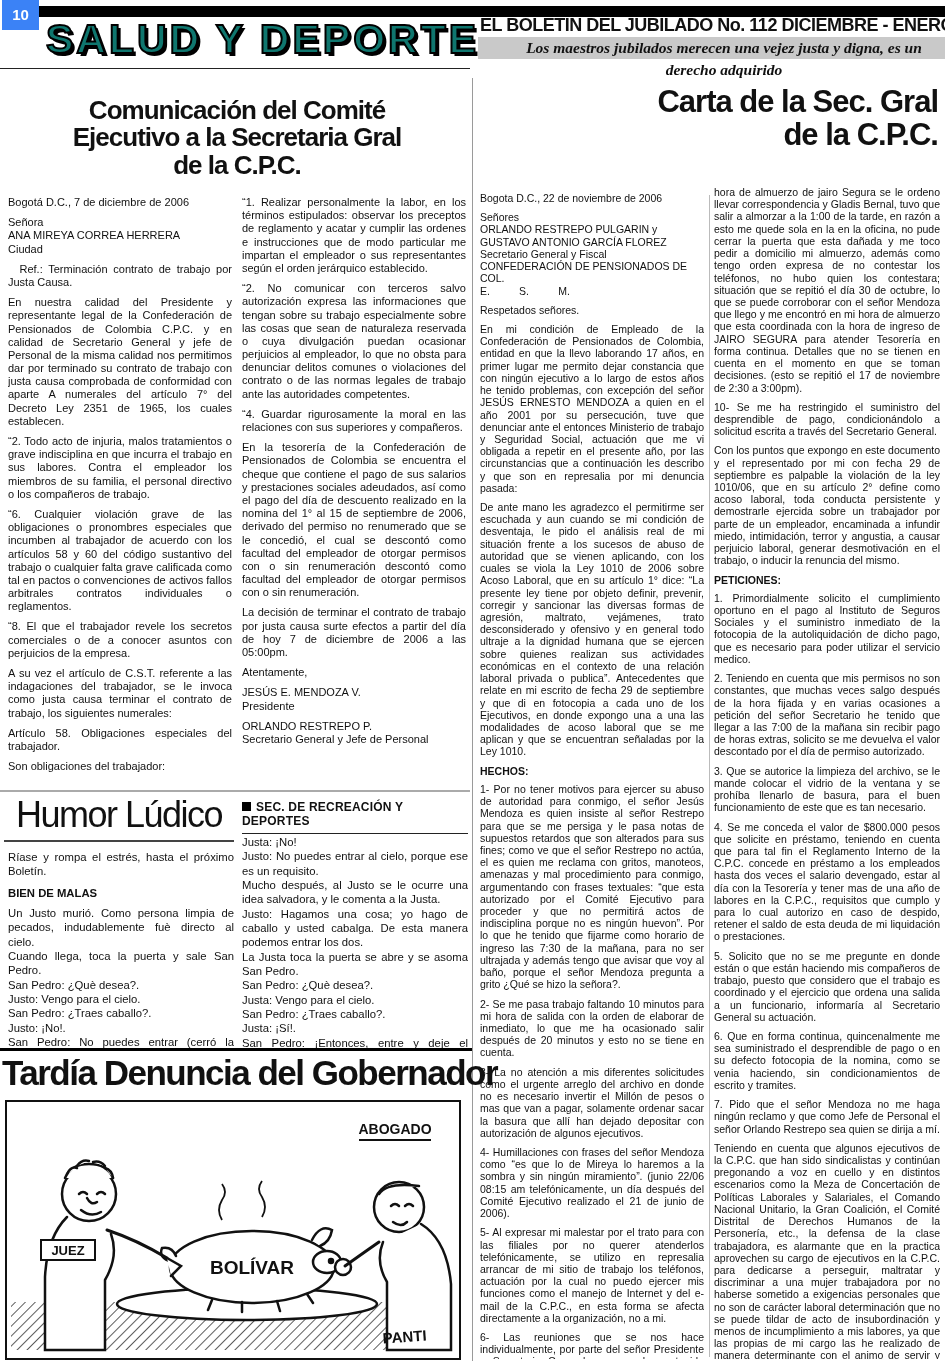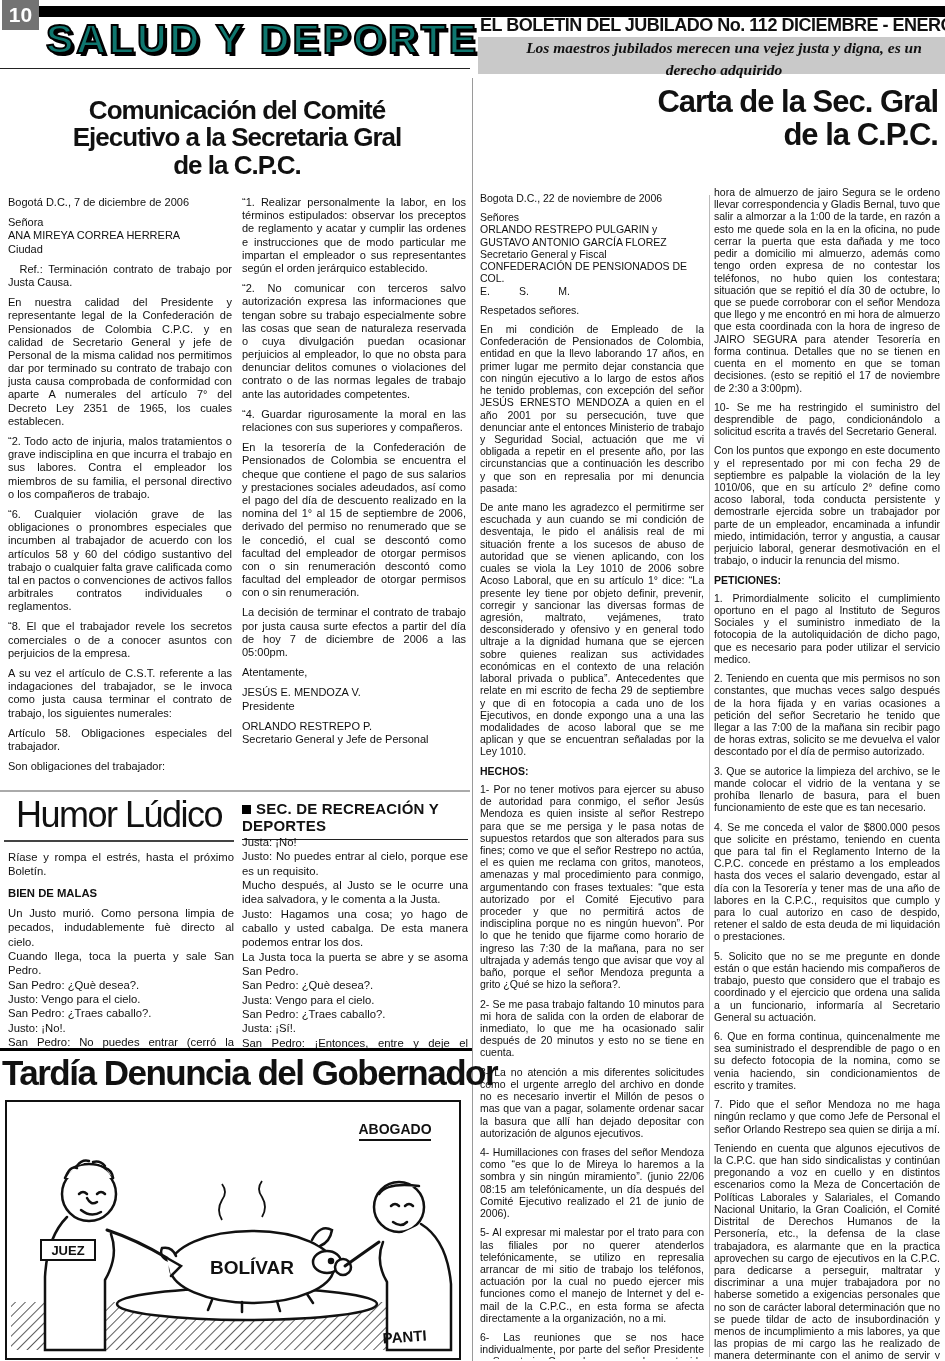--- a/index.html
+++ b/index.html
@@ -5,37 +5,37 @@
   html,body { margin:0; padding:0; background:#8a8a8a; }
   .page {
     position:relative; width:945px; height:1361px; margin:0 auto;
     background:#ffffff; color:#111;
     font-family:"Liberation Sans", sans-serif;
     overflow:hidden;
   }
   
   .topbar { position:absolute; left:22px; right:0; top:6px; height:11px; background:#000; }
   .pagenum-box {
-    position:absolute; left:2px; top:0; width:37px; height:30px; background:#737373;
-    color:#fff; font-weight:700; font-size:21px; text-align:center; line-height:30px;
+    position:absolute; left:2px; top:0; width:37px; height:30px; background:#3b82f6;
+    color:#fff; font-weight:700; font-size:15px; text-align:center; line-height:30px;
   }
   .section-banner {
     position:absolute; left:46px; top:16px; width:420px;
     font-size:41px; font-weight:700; letter-spacing:3px;
     color:#0f766e; -webkit-text-stroke:2px #000;
     text-shadow:3px 3px 0 #000;
     white-space:nowrap;
   }
   .masthead {
     position:absolute; left:480px; right:4px; top:15px;
     text-align:center; font-weight:700; font-size:18px; letter-spacing:-0.5px;
     white-space:nowrap;
   }
   .tagline-bar {
-    position:absolute; left:478px; right:0; top:37px; height:37px; background:#c9c9c9;
+    position:absolute; left:478px; right:0; top:37px; height:22px; background:#c9c9c9;
     text-align:center;
     padding-left:25px;
   }
   .tagline-bar span {
     font-family:"Liberation Serif", serif; font-style:italic; font-weight:700;
     font-size:15.5px; line-height:22px; color:#111;
   }
   .header-rule { position:absolute; left:0; top:68px; width:470px; height:1px; background:#222; }
 
   
@@ -67,21 +67,21 @@
   
   .humor-rule { position:absolute; left:0; top:790px; width:470px; height:2px; background:#aaa; }
   .humor-title {
     position:absolute; left:4px; top:794px; width:230px; text-align:center;
     font-size:36px; font-weight:400; letter-spacing:-1.5px;
     border-bottom:2px solid #444; padding-bottom:4px;
   }
   #humor-col1 { left:8px; top:850px; width:226px; height:200px; font-size:11.3px; line-height:1.27; }
   .recre-heading {
     position:absolute; left:242px; top:800px; width:226px;
-    font-size:15px; font-weight:700; letter-spacing:0.2px;
+    font-size:12px; font-weight:700; letter-spacing:0.2px;
     border-bottom:1.5px solid #222; padding-bottom:5px;
   }
   .sq-bullet { display:inline-block; width:9px; height:9px; background:#000; margin-right:5px; }
   #humor-col2 { left:242px; top:835px; width:226px; height:215px; font-size:11.3px; line-height:1.27; }
 
   
   .denuncia-rule { position:absolute; left:0; top:1048px; width:472px; height:3px; background:#000; }
   .denuncia-title {
     position:absolute; left:2px; top:1053px; width:470px;
     font-size:35px; font-weight:700; letter-spacing:-1.5px; white-space:nowrap;

